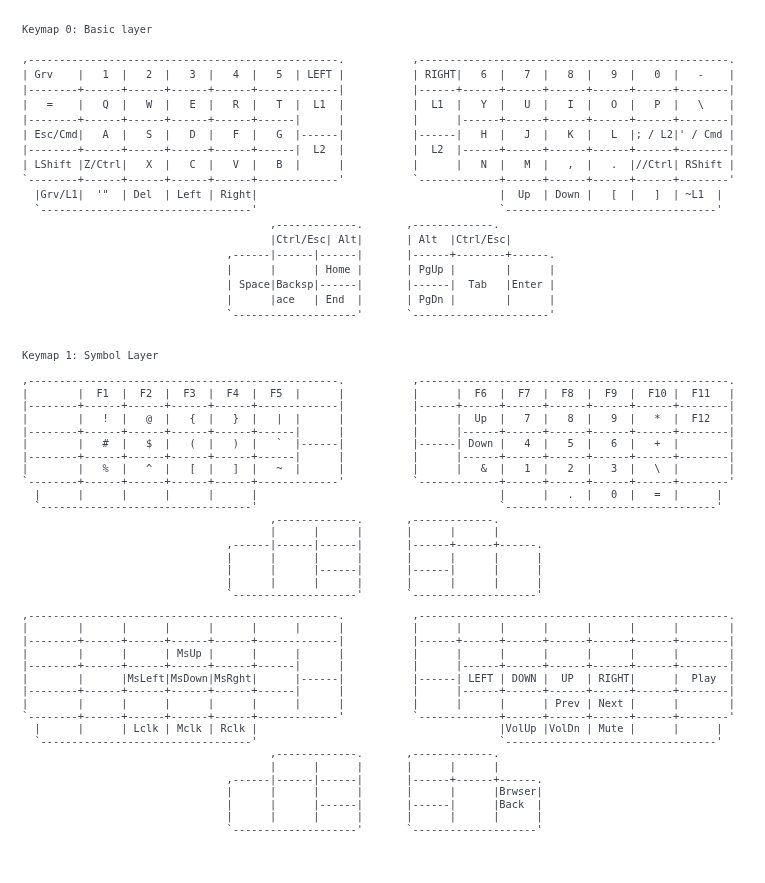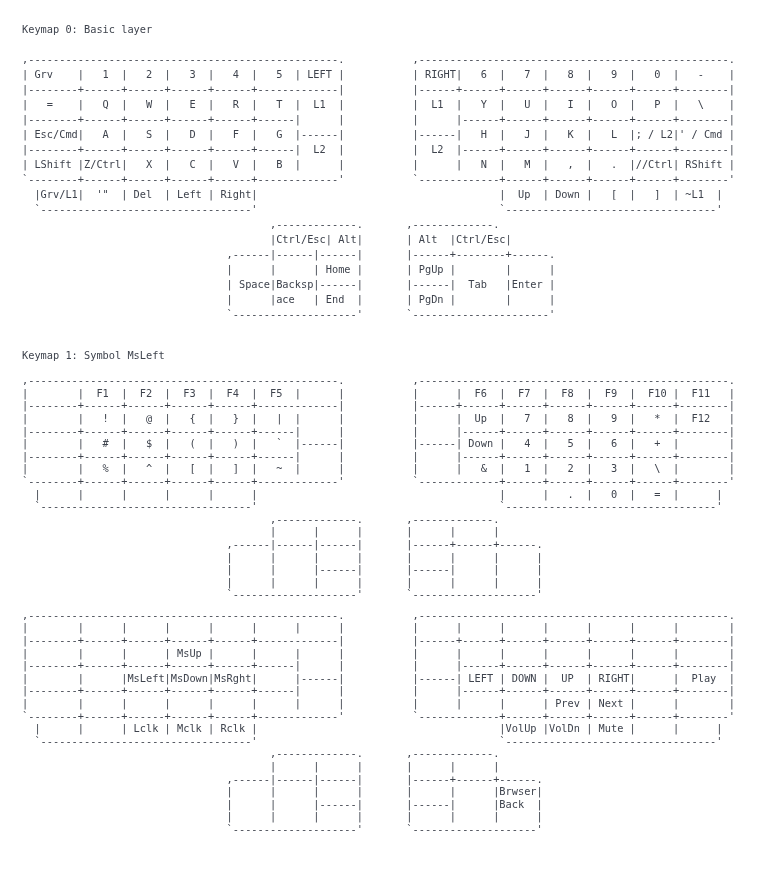--- a/index.html
+++ b/index.html
@@ -50,21 +50,21 @@
                                         ,-------------.       ,-------------.
                                         |Ctrl/Esc| Alt|       | Alt  |Ctrl/Esc|
                                  ,------|------|------|       |------+--------+------.
                                  |      |      | Home |       | PgUp |        |      |
                                  | Space|Backsp|------|       |------|  Tab   |Enter |
                                  |      |ace   | End  |       | PgDn |        |      |
                                  `--------------------'       `----------------------'</pre>
 </section>
 
 <section class="keymap s1">
-  <pre class="title">Keymap 1: Symbol MsLeft</pre>
+  <pre class="title">Keymap 1: Symbol Layer</pre>
   <pre class="art">,--------------------------------------------------.           ,--------------------------------------------------.
 |        |  F1  |  F2  |  F3  |  F4  |  F5  |      |           |      |  F6  |  F7  |  F8  |  F9  |  F10 |  F11   |
 |--------+------+------+------+------+-------------|           |------+------+------+------+------+------+--------|
 |        |   !  |   @  |   {  |   }  |   |  |      |           |      |  Up  |   7  |   8  |   9  |   *  |  F12   |
 |--------+------+------+------+------+------|      |           |      |------+------+------+------+------+--------|
 |        |   #  |   $  |   (  |   )  |   `  |------|           |------| Down |   4  |   5  |   6  |   +  |        |
 |--------+------+------+------+------+------|      |           |      |------+------+------+------+------+--------|
 |        |   %  |   ^  |   [  |   ]  |   ~  |      |           |      |   &amp;  |   1  |   2  |   3  |   \  |        |
 `--------+------+------+------+------+-------------'           `-------------+------+------+------+------+--------'
   |      |      |      |      |      |                                       |      |   .  |   0  |   =  |      |

